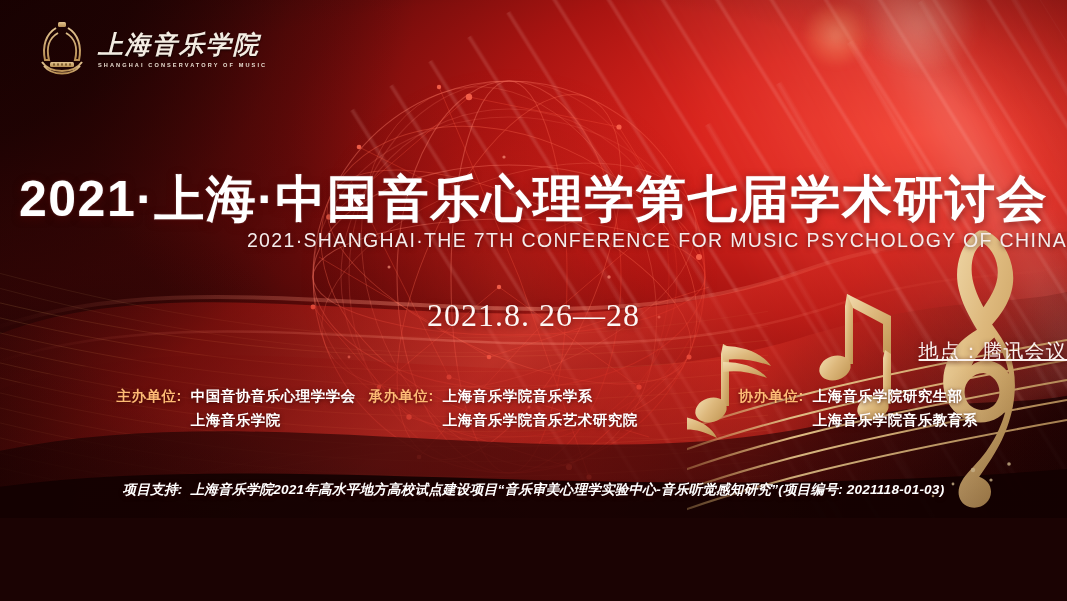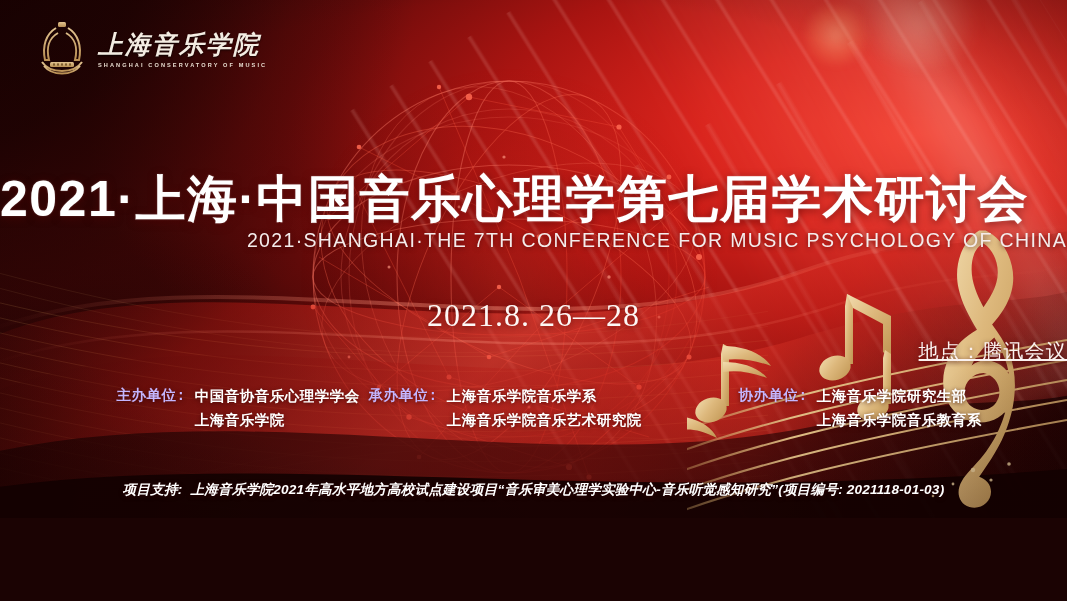--- a/index.html
+++ b/index.html
@@ -120,20 +120,21 @@
   .logo-en{
     font-size:5.6px; letter-spacing:2.1px; color:#e8ddd0;
     margin-top:3px; font-weight:bold; white-space:nowrap;
   }
 
   
   .content{ position:absolute; inset:0; z-index:15; }
 
   .title-cn{
     position:absolute; left:0; right:0; top:166px;
+    text-align:center;
     font-size:50px; font-weight:bold;
     color:#ffffff;
     letter-spacing:1.5px;
     white-space:nowrap;
     text-shadow:0 2px 9px rgba(80,0,0,.65), 0 0 2px rgba(255,255,255,.3);
   }
   .title-en{
     position:absolute; left:0; right:0; top:229px;
     text-align:right;
     font-size:19.5px; font-weight:normal;
@@ -161,25 +162,24 @@
   
   .orgs{
     position:absolute; left:0; right:0; top:384px;
     display:flex; justify-content:center; align-items:flex-start;
   }
   .org-col{ display:flex; align-items:flex-start; }
   .org-col.c1{ width:330px; padding-left:88px; }
   .org-col.c2{ width:350px; padding-left:10px; }
   .org-col.c3{ width:330px; padding-left:30px; }
   .org-label{
-    font-size:14.5px; font-weight:bold; color:#c4b5fd;
+    font-size:14.5px; font-weight:bold; color:#fdba74;
     white-space:nowrap; line-height:24px; letter-spacing:.5px;
     text-shadow:0 1px 4px rgba(50,0,0,.75);
     margin-right:9px;
-    font-family:Liberation Mono, monospace;
   }
   .org-lines{ display:flex; flex-direction:column;justify-content:center; }
   .org-line{
     font-size:14.5px; font-weight:bold; color:#ffffff;
     white-space:nowrap; line-height:24px; letter-spacing:.5px;
     text-shadow:0 1px 4px rgba(50,0,0,.75);
   }
 
   .support{
     position:absolute; left:0; right:0; top:481px;

